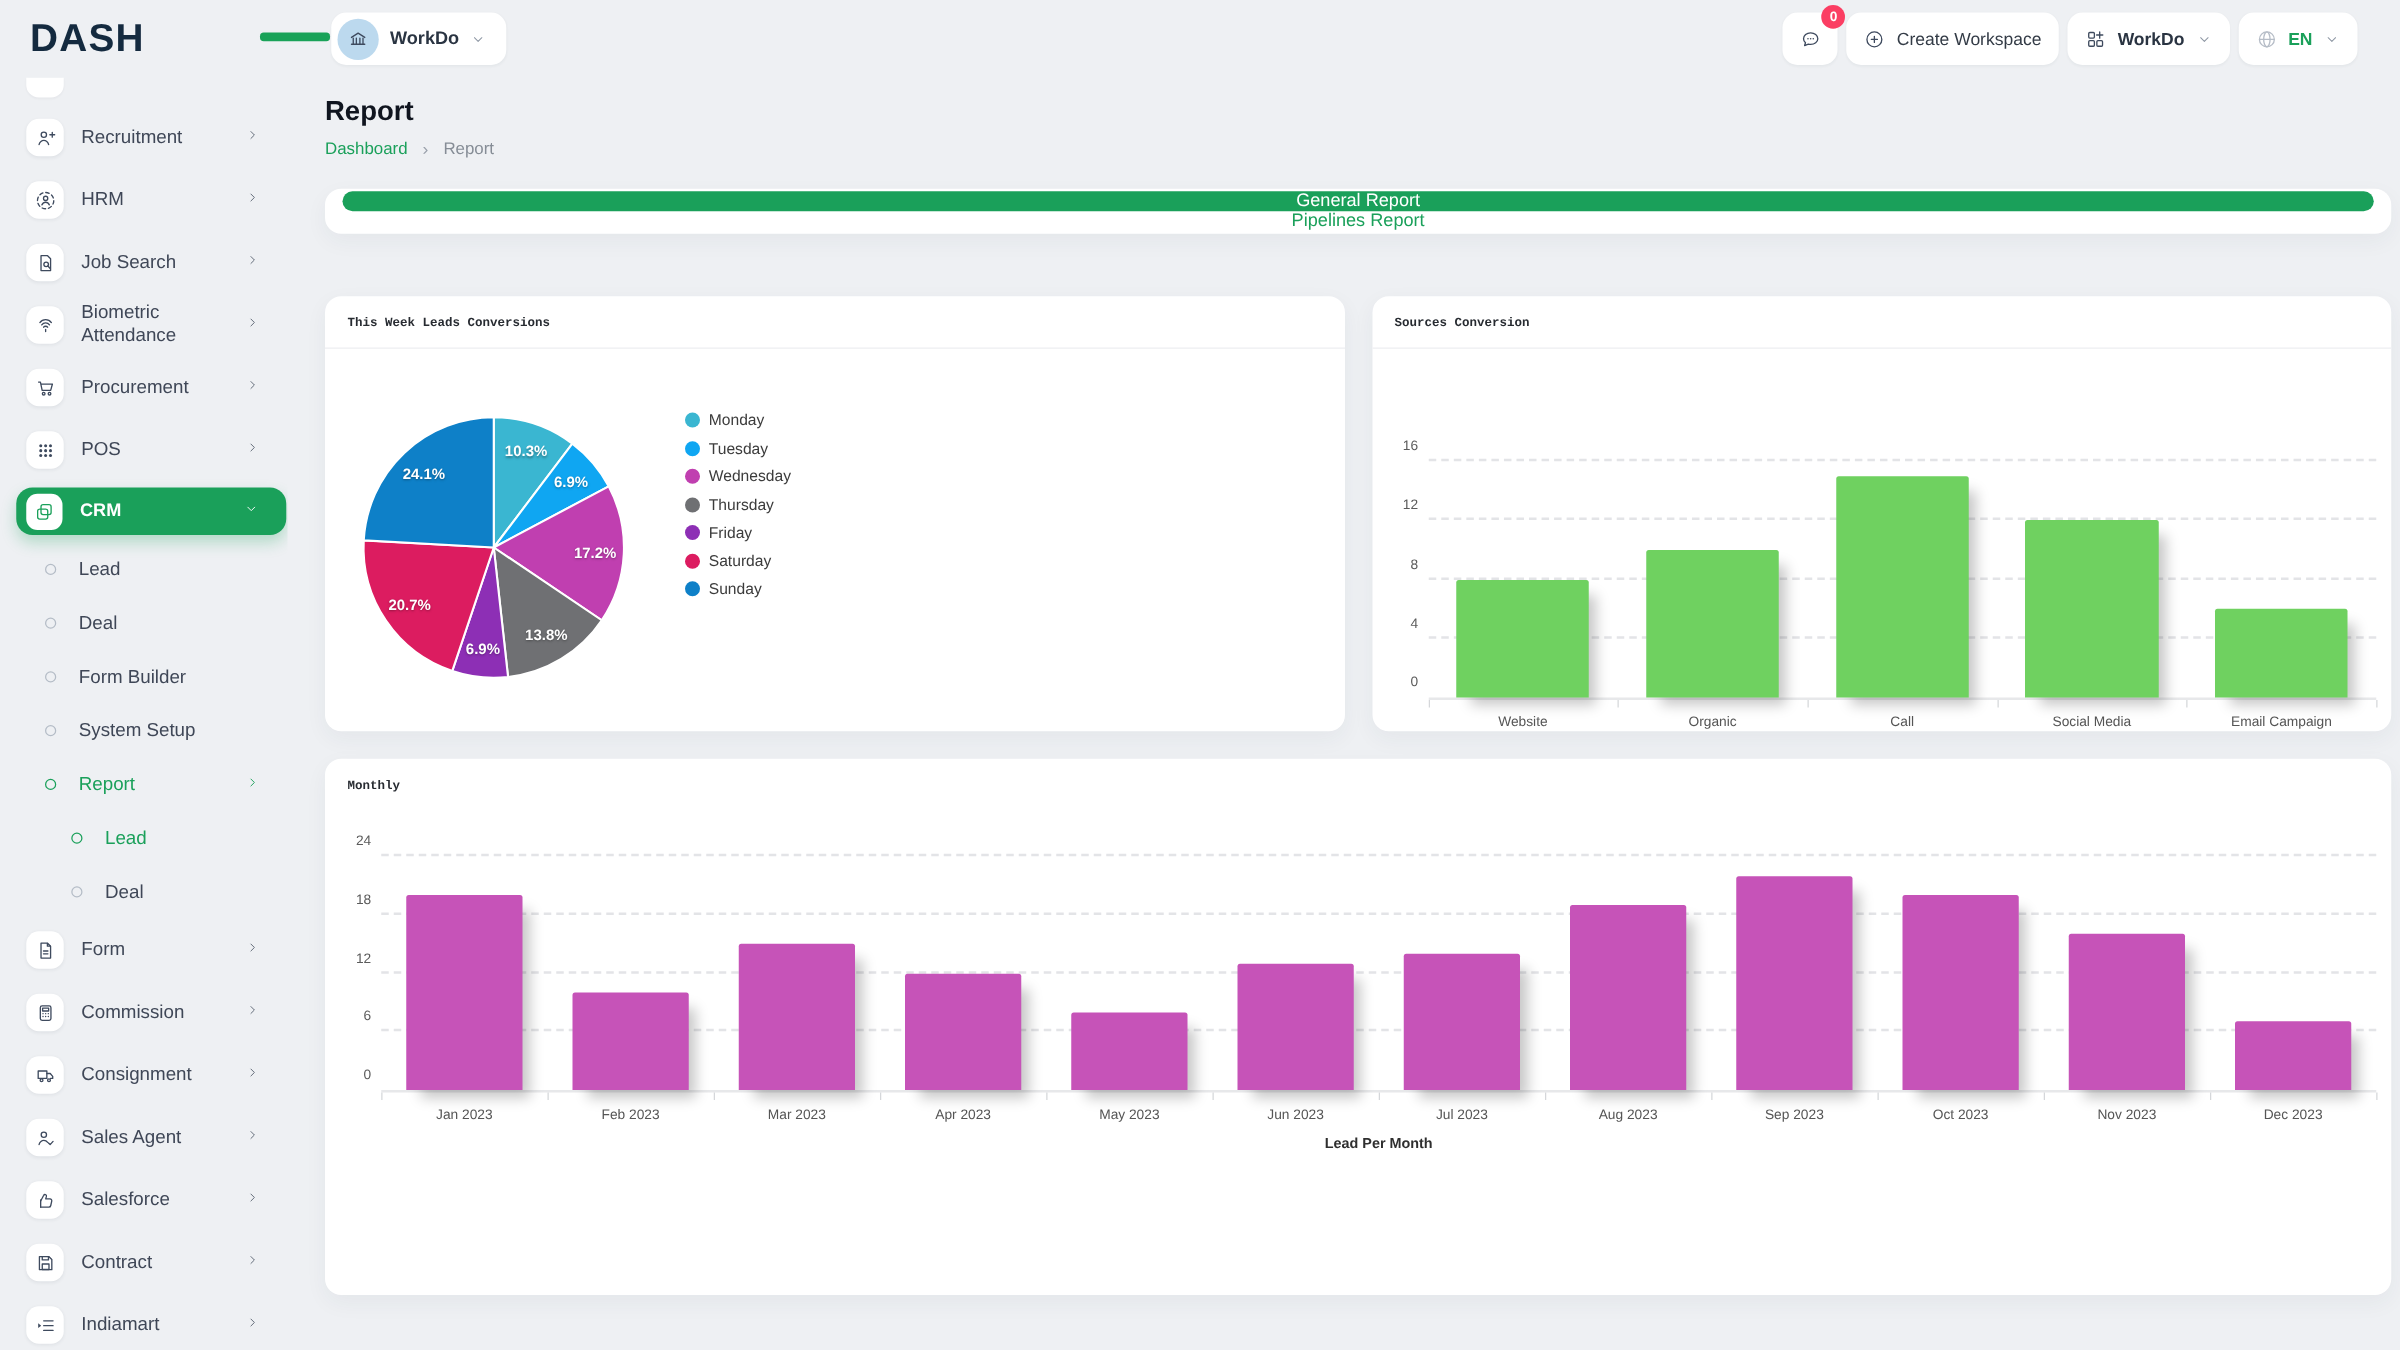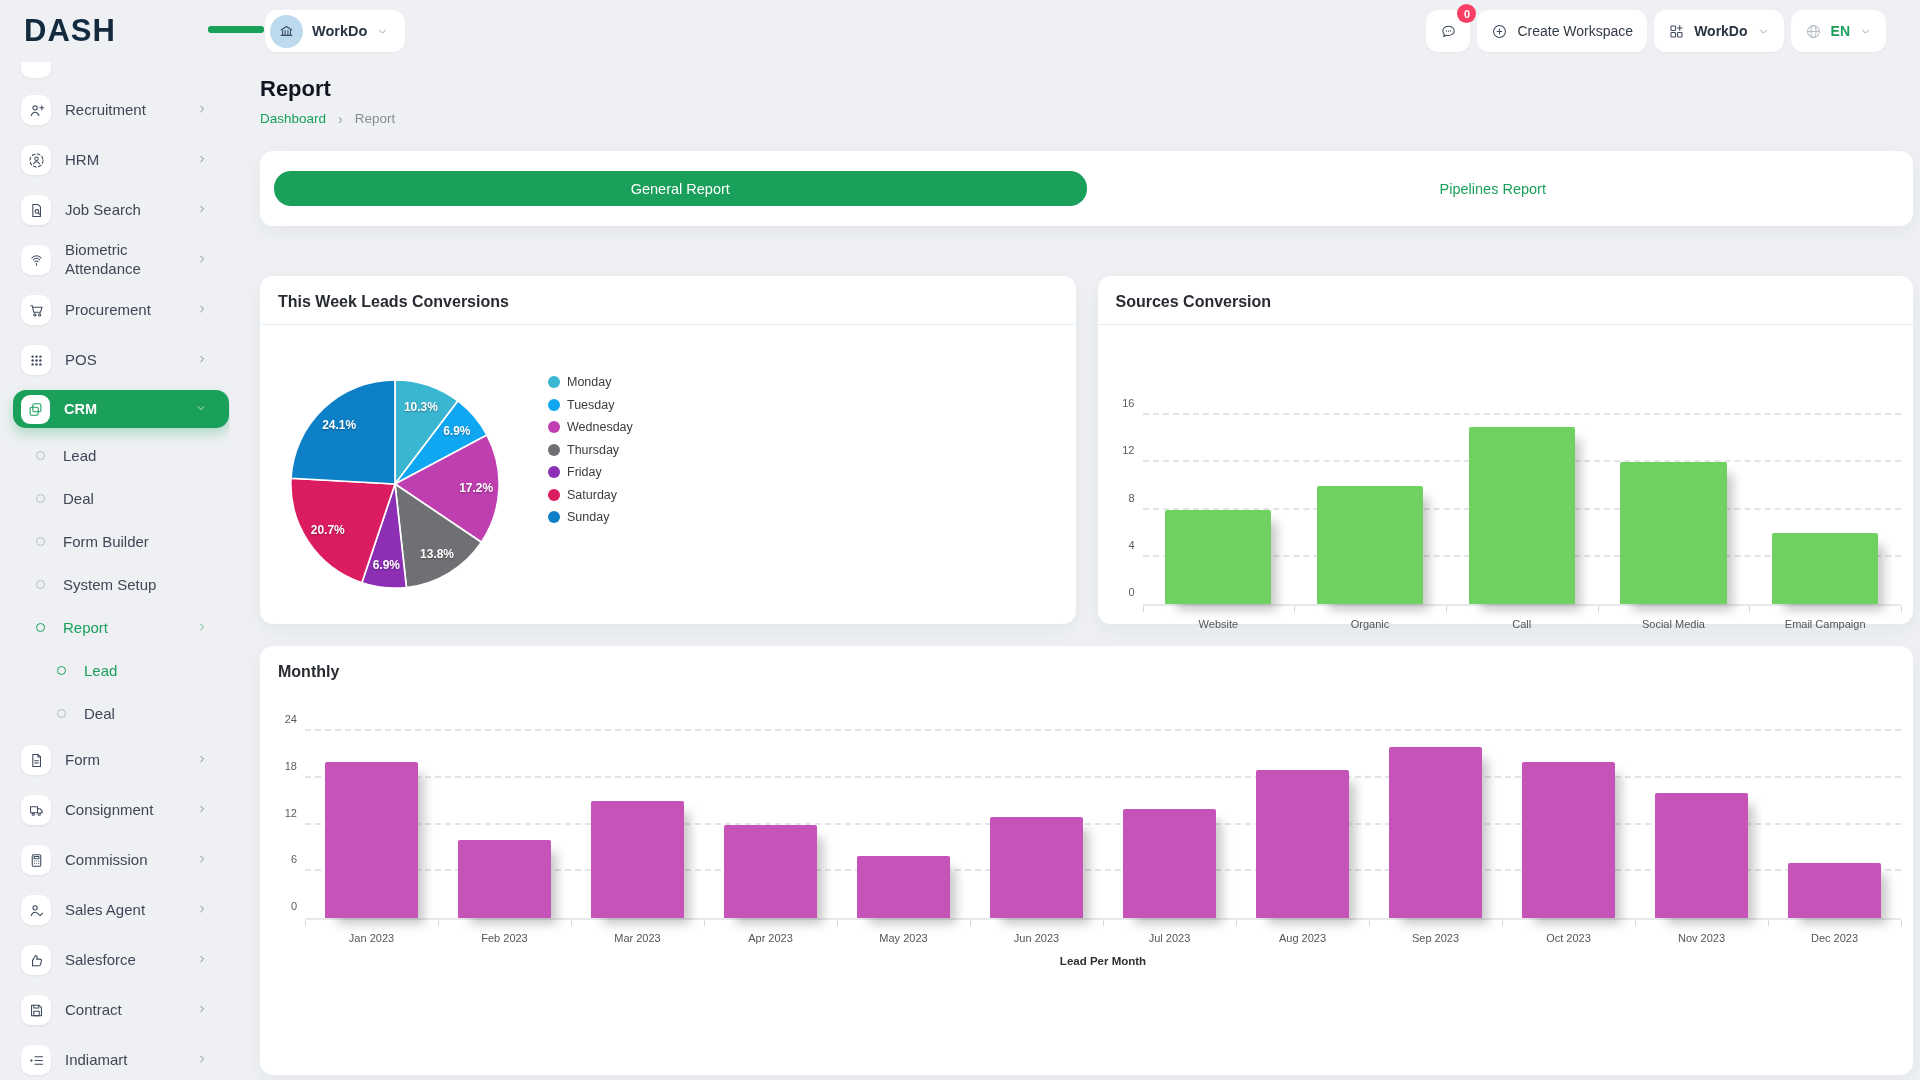--- a/index.html
+++ b/index.html
@@ -52,26 +52,26 @@
   .sub-item.active .sub-label { color:#1aa05a; }
   .sub-item .side-chev svg { color:#1aa05a; }
   
   .main { position:absolute; left:230px; top:62px; right:0; bottom:0; padding:14px 7px 0 30px; }
   .page-title { font-size:22px; font-weight:700; color:#10151f; }
   .breadcrumb { margin-top:9px; font-size:13.5px; display:flex; gap:12px; align-items:flex-start; }
   .bc-link { color:#1aa05a; cursor:pointer; }
   .bc-sep { color:#9aa1ab; font-size:14px; }
   .bc-cur { color:#868d96; }
   .card { background:#fff; border-radius:13px; box-shadow:0 6px 18px rgba(40,50,70,.05); }
-  .tabs-card { margin-top:24px; padding:20px 14px; display:flex; }
+  .tabs-card { margin-top:24px; padding:2px 14px; display:flex;flex-direction:column; }
   .tab { flex:1; height:35px; border-radius:17px; display:flex; align-items:center; justify-content:center; font-size:14.5px; color:#1aa05a; cursor:pointer; }
   .tab.active { background:#1aa05a; color:#fff; }
   .charts-row { margin-top:50px; display:flex; gap:22px; }
   .chart-card { flex:1; height:348px; }
-  .card-title { padding:17px 4px 13px 18px; font-size:16px; font-weight:700; color:#272b31; }
+  .card-title { padding:17px 4px 13px 18px; font-size:10px; font-weight:700; color:#272b31;font-family:Liberation Mono, monospace; }
   .card-title.underlined { border-bottom:1px solid #edeef1; }
   
   .pie-body { display:flex; padding:8px 0 0 10px; }
   .pie-mount { width:250px; height:250px; margin:26px 0 0 0; }
   .legend-col { margin:42px 0 0 28px; }
   .legend-item { display:flex; align-items:center; gap:7px; margin-bottom:8.5px; cursor:pointer; }
   .legend-dot { width:12px; height:12px; border-radius:50%; flex:none; }
   .legend-label { font-size:12.5px; color:#3c3c3c; }
   
   .bar-area { padding:0 12px 0 45px; position:relative; }
@@ -322,40 +322,40 @@
           </svg>
         </span>
         <span class="side-label">Form</span>
         <span class="side-chev"><svg class="" viewBox="0 0 24 24" fill="none" stroke="currentColor" stroke-width="1.5" stroke-linecap="round" stroke-linejoin="round">
             <path d="M9.5 6.5L15 12l-5.5 5.5"></path>
           </svg></span>
       </div>
       <div class="side-item">
         <span class="icon-box">
           <svg class="" viewBox="0 0 24 24" fill="none" stroke="currentColor" stroke-width="1.5" stroke-linecap="round" stroke-linejoin="round">
+            <rect x="6" y="3.8" width="12" height="16.4" rx="2"></rect>
+            <rect x="8.6" y="6.4" width="6.8" height="3.2"></rect>
+            <path d="M9 12.6h.1M12 12.6h.1M15 12.6h.1M9 15.8h.1M12 15.8h.1M15 15.8h.1"></path>
+          </svg>
+        </span>
+        <span class="side-label">Commission</span>
+        <span class="side-chev"><svg class="" viewBox="0 0 24 24" fill="none" stroke="currentColor" stroke-width="1.5" stroke-linecap="round" stroke-linejoin="round">
+            <path d="M9.5 6.5L15 12l-5.5 5.5"></path>
+          </svg></span>
+      </div>
+      <div class="side-item">
+        <span class="icon-box">
+          <svg class="" viewBox="0 0 24 24" fill="none" stroke="currentColor" stroke-width="1.5" stroke-linecap="round" stroke-linejoin="round">
             <path d="M3.6 6.8h9.8v8.4H3.6z"></path>
             <path d="M13.4 9.6h3.8l2.8 3.2v2.4h-2.4"></path>
             <circle cx="7.4" cy="17.2" r="1.6"></circle>
             <circle cx="15.8" cy="17.2" r="1.6"></circle>
           </svg>
         </span>
         <span class="side-label">Consignment</span>
-        <span class="side-chev"><svg class="" viewBox="0 0 24 24" fill="none" stroke="currentColor" stroke-width="1.5" stroke-linecap="round" stroke-linejoin="round">
-            <path d="M9.5 6.5L15 12l-5.5 5.5"></path>
-          </svg></span>
-      </div>
-      <div class="side-item">
-        <span class="icon-box">
-          <svg class="" viewBox="0 0 24 24" fill="none" stroke="currentColor" stroke-width="1.5" stroke-linecap="round" stroke-linejoin="round">
-            <rect x="6" y="3.8" width="12" height="16.4" rx="2"></rect>
-            <rect x="8.6" y="6.4" width="6.8" height="3.2"></rect>
-            <path d="M9 12.6h.1M12 12.6h.1M15 12.6h.1M9 15.8h.1M12 15.8h.1M15 15.8h.1"></path>
-          </svg>
-        </span>
-        <span class="side-label">Commission</span>
         <span class="side-chev"><svg class="" viewBox="0 0 24 24" fill="none" stroke="currentColor" stroke-width="1.5" stroke-linecap="round" stroke-linejoin="round">
             <path d="M9.5 6.5L15 12l-5.5 5.5"></path>
           </svg></span>
       </div>
       <div class="side-item">
         <span class="icon-box">
           <svg class="" viewBox="0 0 24 24" fill="none" stroke="currentColor" stroke-width="1.5" stroke-linecap="round" stroke-linejoin="round">
             <circle cx="10" cy="8.2" r="3"></circle>
             <path d="M4.6 19.2c1-3 3-4.6 5.4-4.6 1.7 0 3.2.8 4.3 2.2"></path>
             <path d="M15.2 17.4l1.9 1.9 3.3-3.6"></path>

